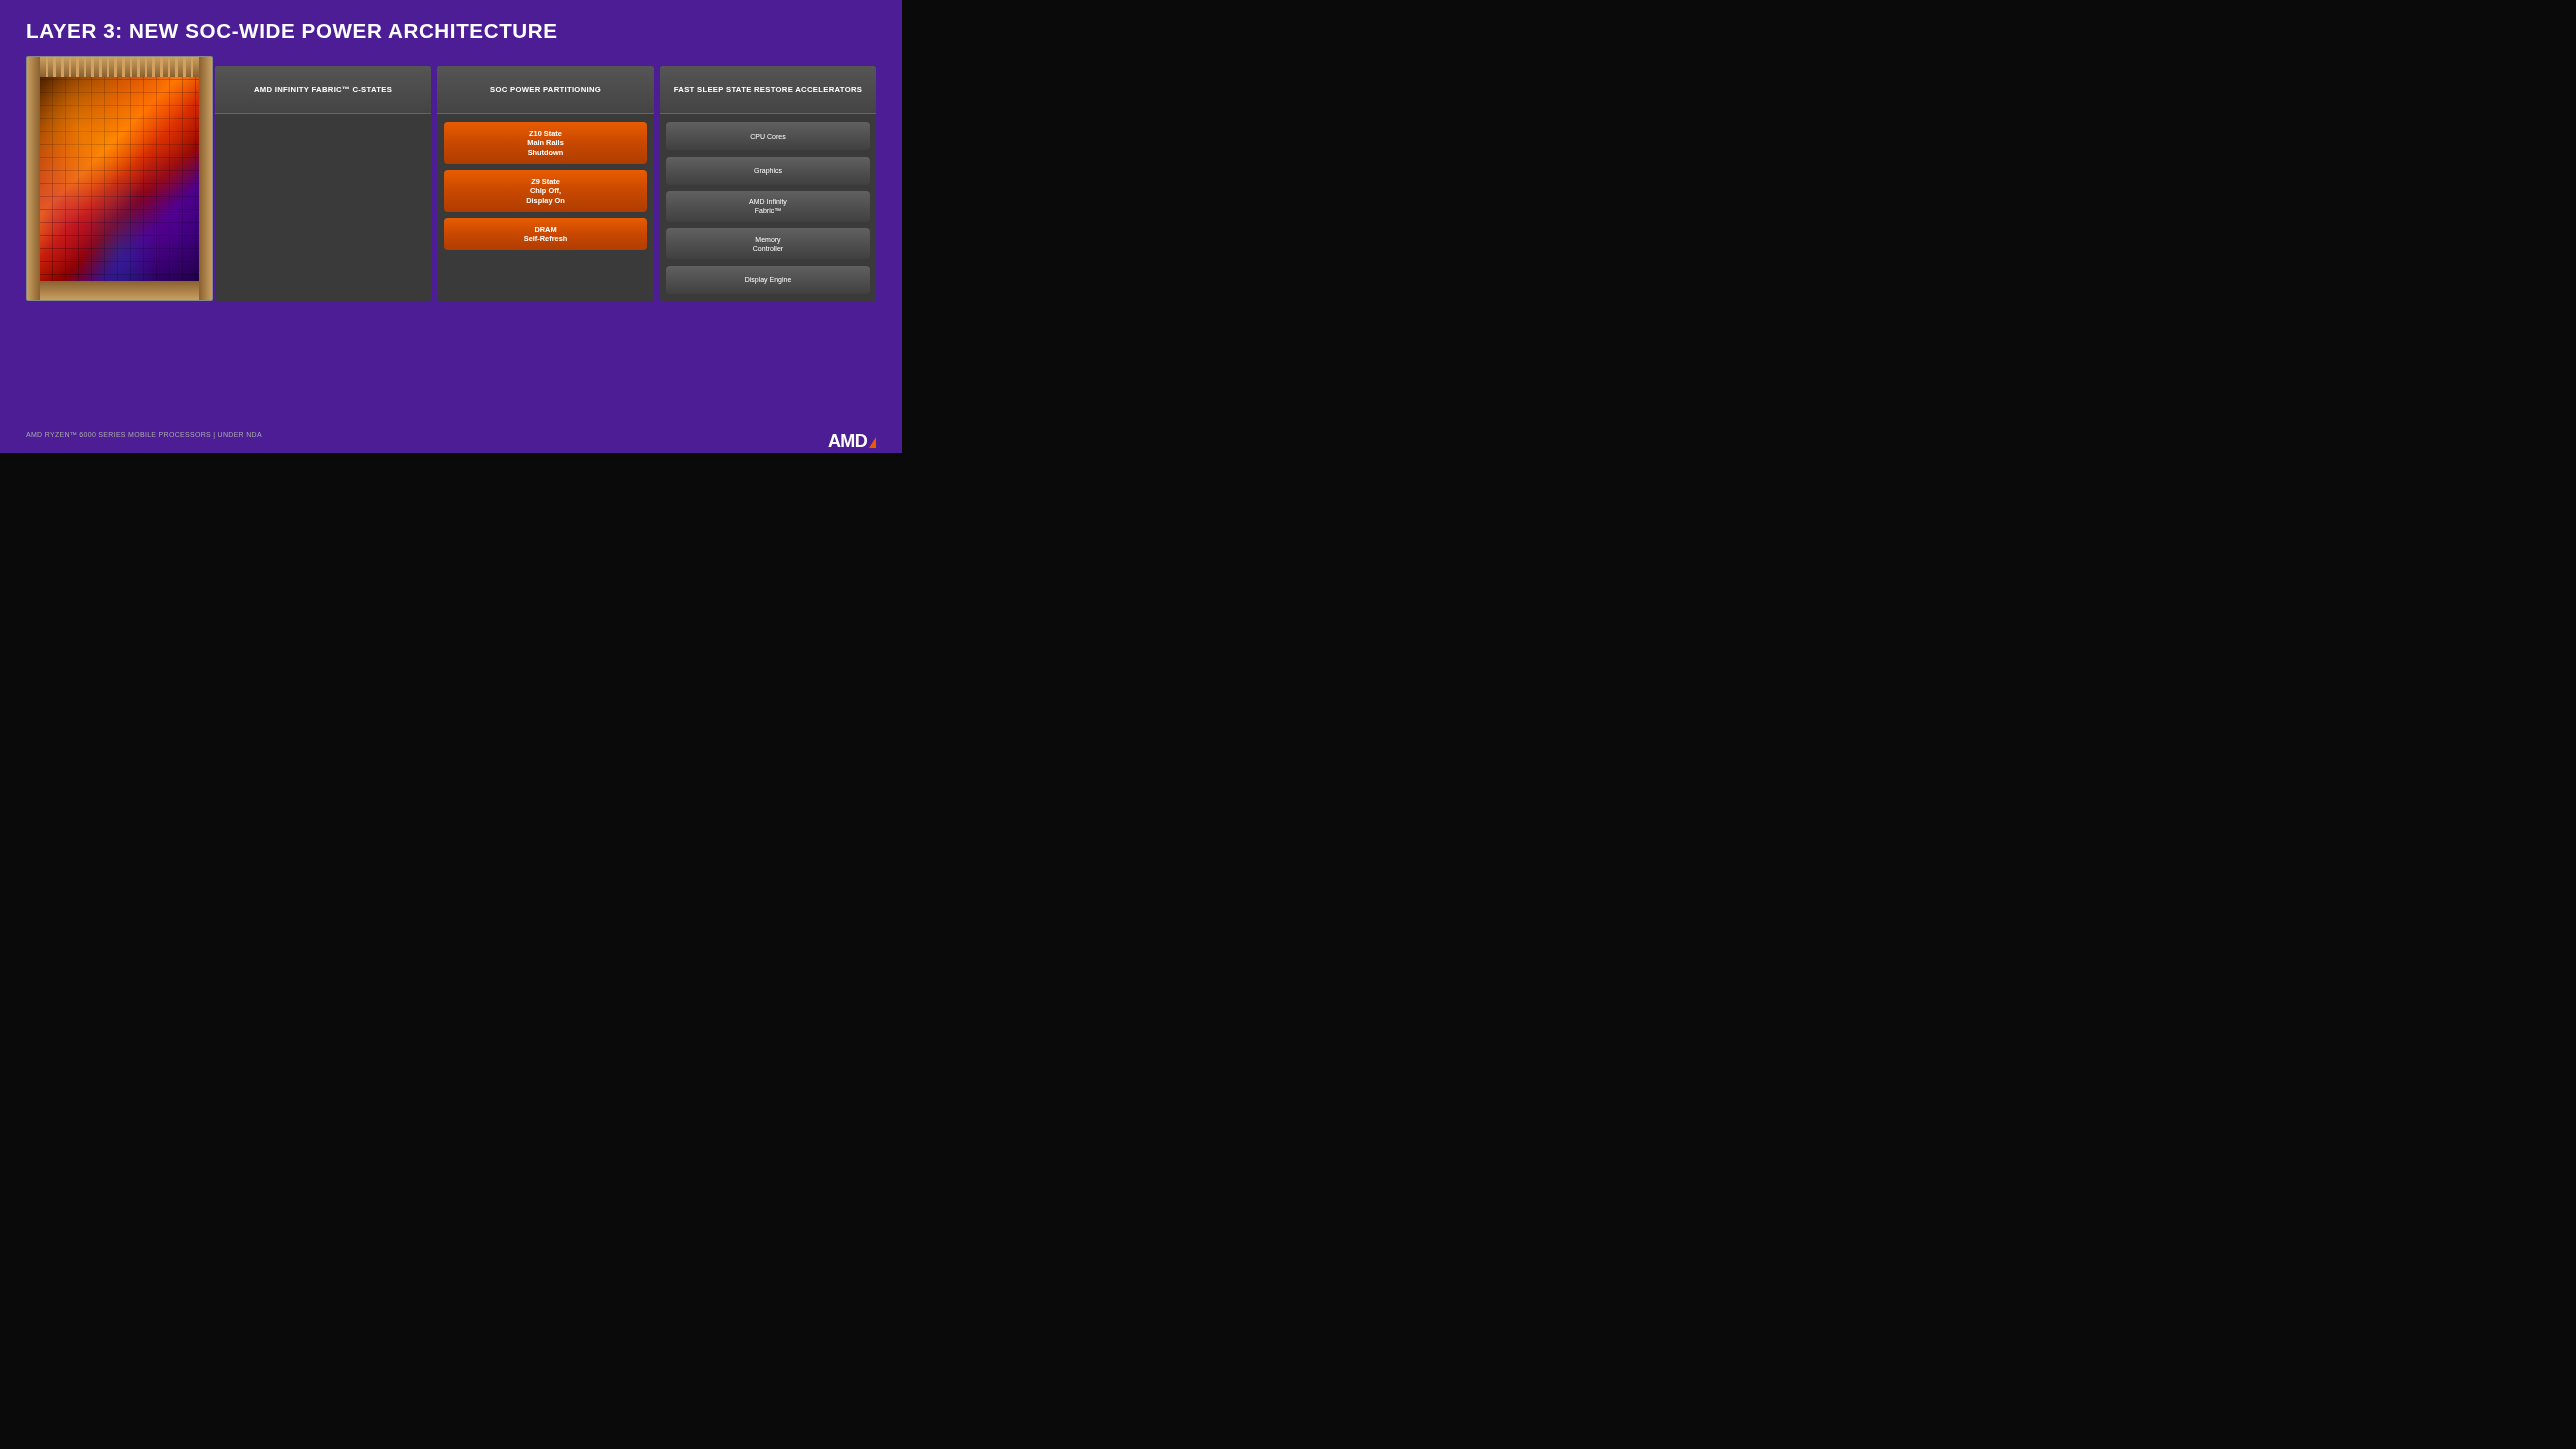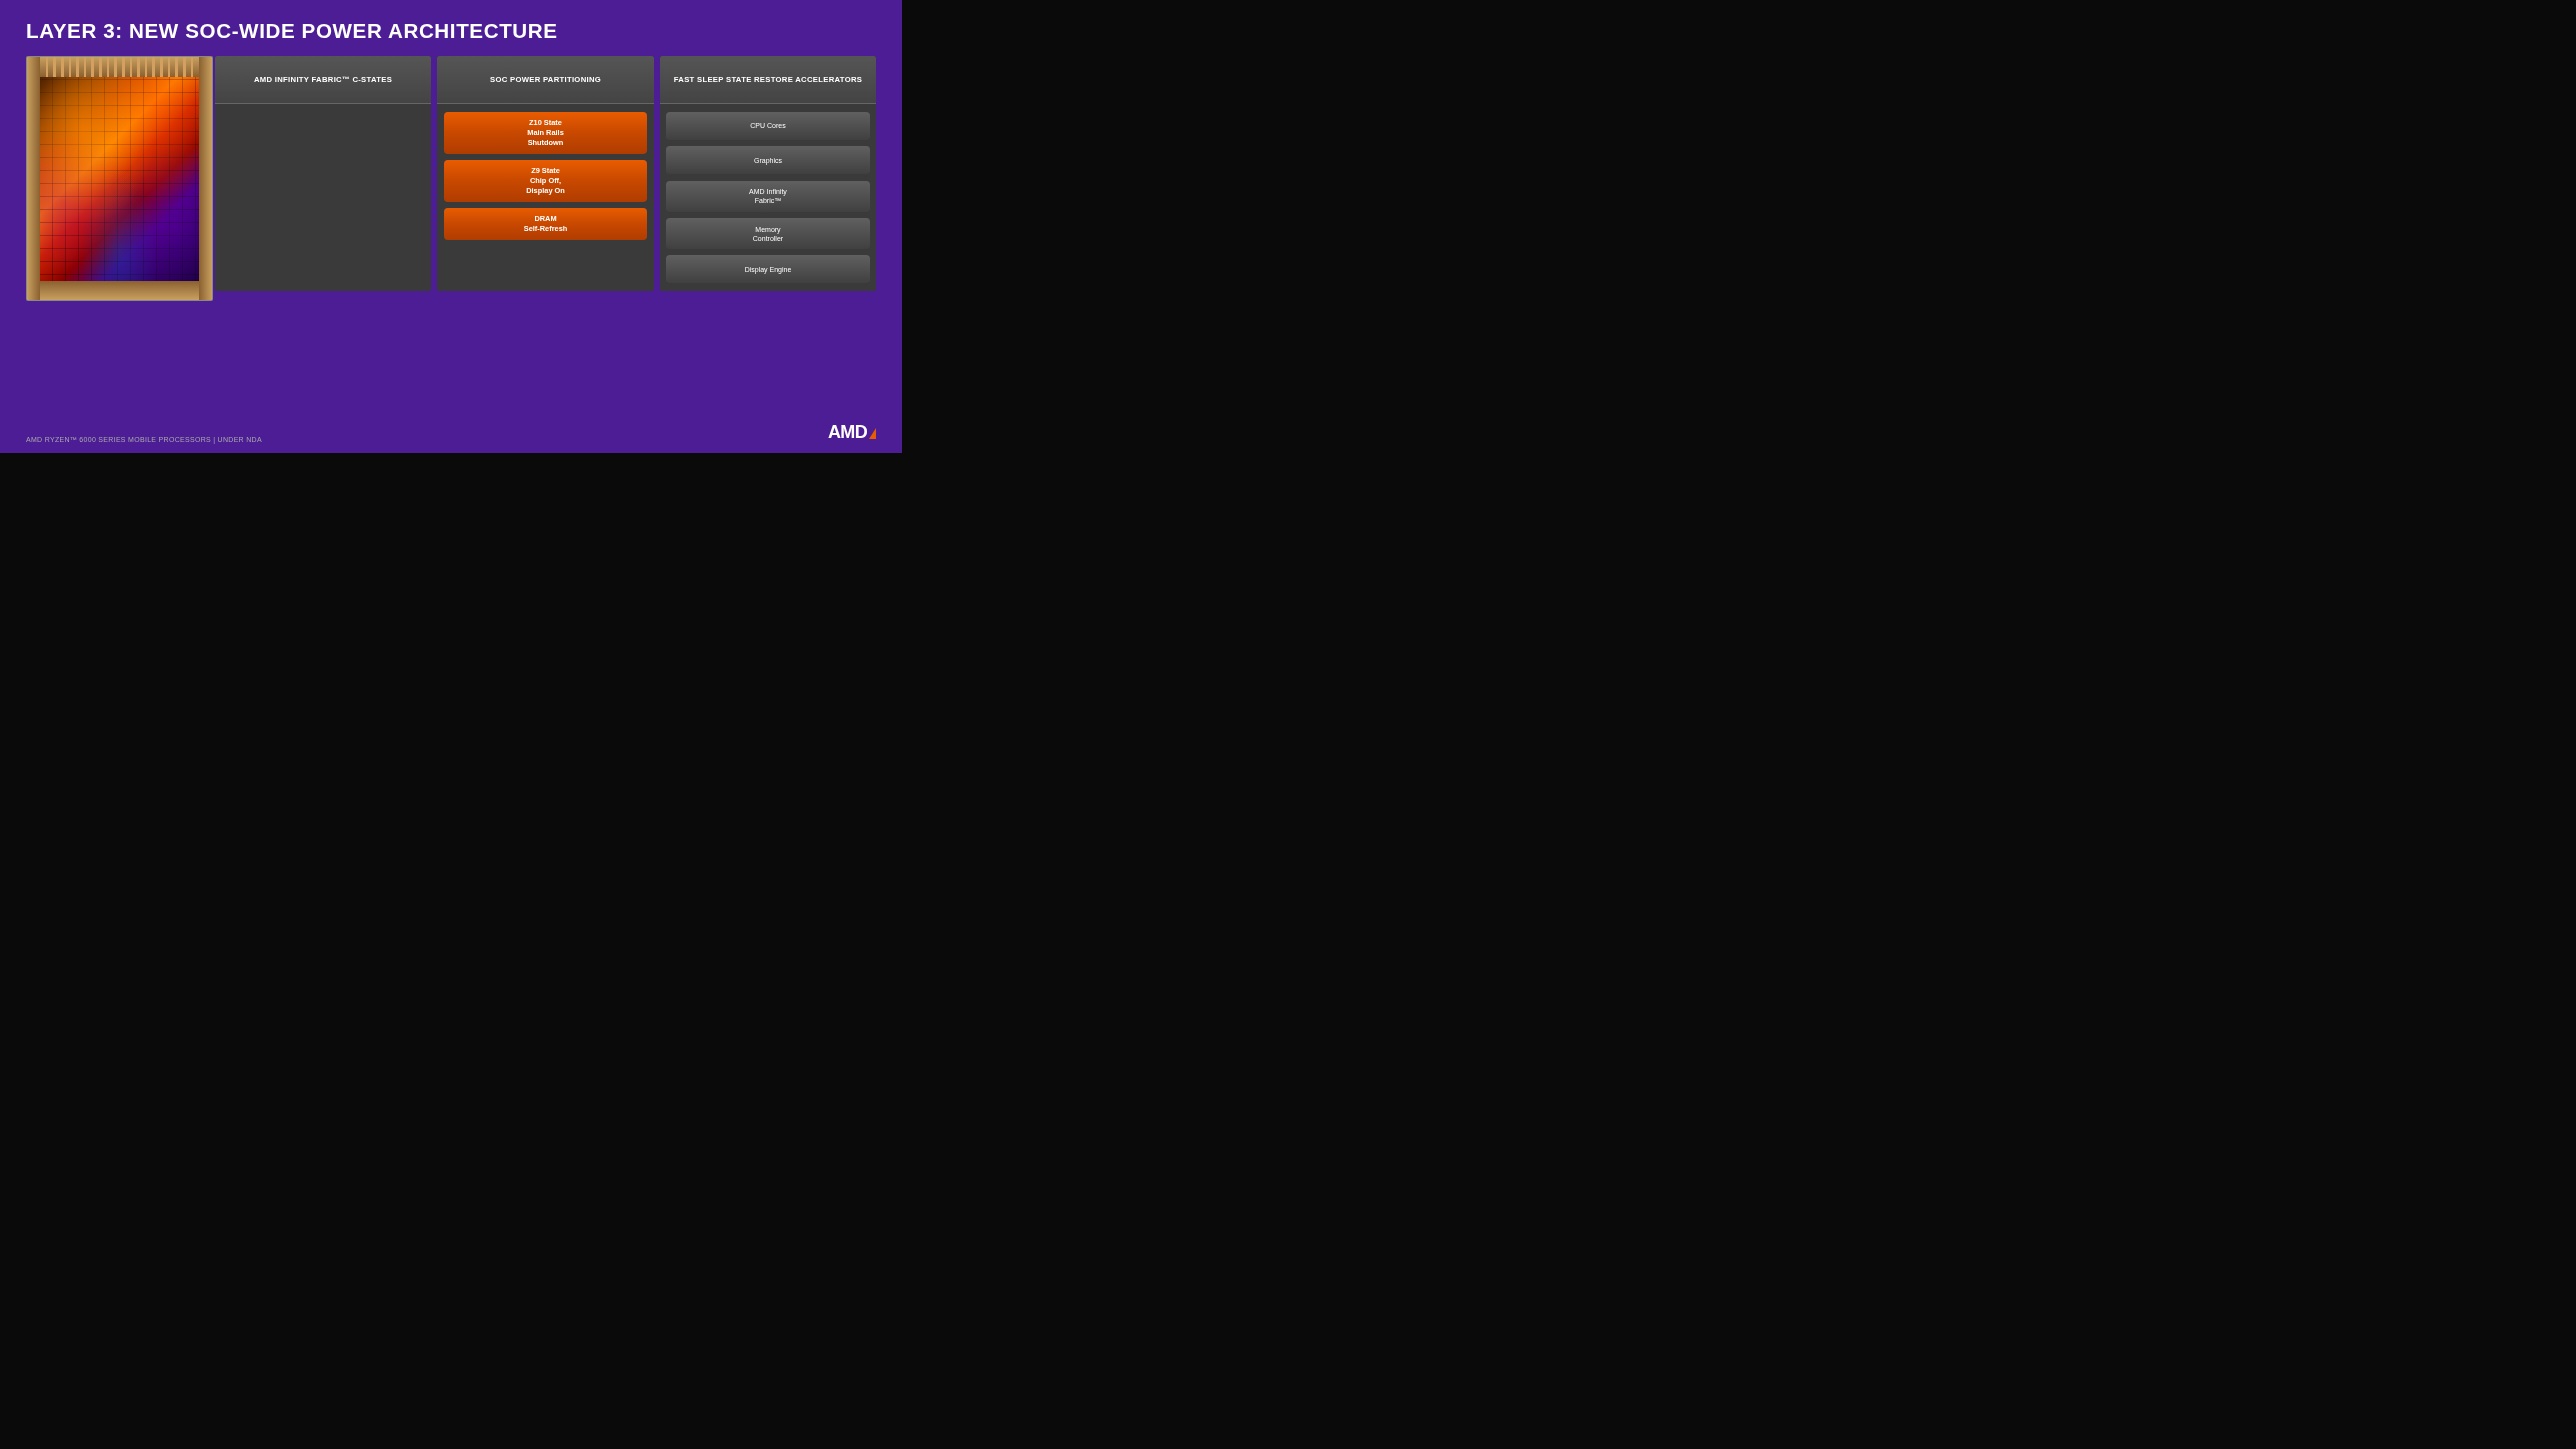--- a/index.html
+++ b/index.html
@@ -27,21 +27,21 @@
       font-weight: 900;
       color: #ffffff;
       letter-spacing: 0.6px;
       margin-bottom: 13px;
       text-transform: uppercase;
     }
 
     .content-area {
       display: flex;
       gap: 2px;
-      align-items: flex-start;
+      align-items: flex-end;
     }
 
     
     .chip-image {
       width: 187px;
       height: 245px;
       flex-shrink: 0;
       background: linear-gradient(135deg, #1a0a00 0%, #3d1500 10%, #8b3a00 20%, #cc5500 30%, #ff8c00 40%, #cc2200 50%, #8b0000 60%, #4a0080 70%, #2d0060 80%, #1a0040 90%, #0d0020 100%);
       border: 1.3px solid #888;
       position: relative;
@@ -172,26 +172,26 @@
 
     .item-box.light-bg {
       background: linear-gradient(180deg, #606060 0%, #505050 50%, #404040 100%);
       font-weight: 400;
       font-size: 7px;
     }
 
     
     .footer {
       position: absolute;
-      bottom: 10px;
+      bottom: 1px;
       left: 26px;
       right: 26px;
       display: flex;
       justify-content: space-between;
-      align-items: flex-end;
+      align-items: flex-start;
     }
 
     .footer-left {
       font-size: 7px;
       color: #aaa;
       letter-spacing: 0.3px;
     }
 
     .amd-logo {
       display: flex;

